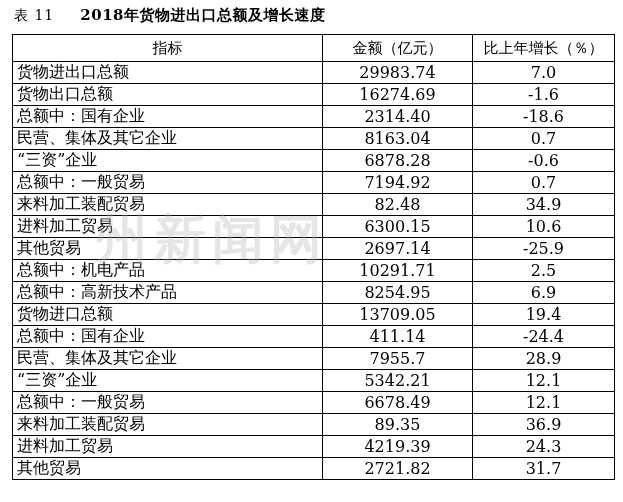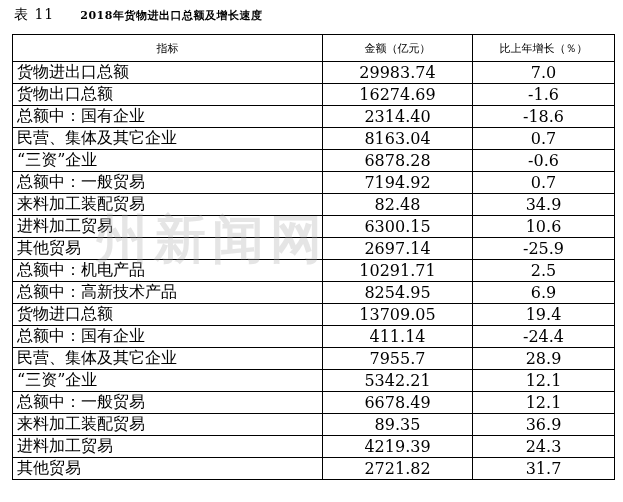--- a/index.html
+++ b/index.html
@@ -30,21 +30,21 @@
     height: 22px;
   }
   .table-number {
     font-size: 14px;
     font-family: "DejaVu Serif", "Liberation Serif", serif;
     white-space: nowrap;
     margin-right: 26px;
     letter-spacing: 1px;
   }
   .title-text {
-    font-size: 11px;
+    font-size: 15px;
     font-weight: bold;
     letter-spacing: 0.5px;
     white-space: nowrap;
   }
   table.stats {
     border-collapse: collapse;
     width: 602px;
     margin-left: 2px;
     table-layout: fixed;
   }
@@ -52,21 +52,21 @@
     border: 1px solid #000000;
     font-size: 16px;
     height: 21px;
     padding: 0 4px;
     font-weight: normal;
     font-family: "DejaVu Serif", "Liberation Serif", serif;
     overflow: hidden;
     white-space: nowrap;
   }
   table.stats thead th {
-    font-size: 11px;
+    font-size: 15px;
     height: 26px;
   }
   col.c-label { width: 310px; }
   col.c-amount { width: 150px; }
   col.c-growth { width: 142px; }
 
   td.label { text-align: left; }
   td.num { text-align: center; font-family: "DejaVu Serif", "Liberation Serif", serif; }
 
   .ind-0 { padding-left: 6px; }

